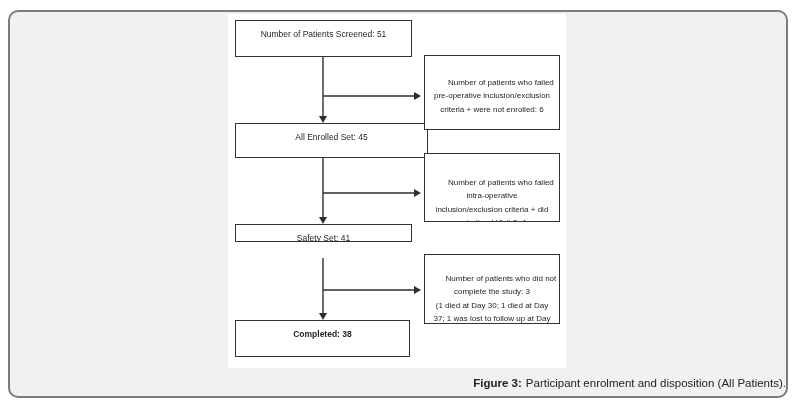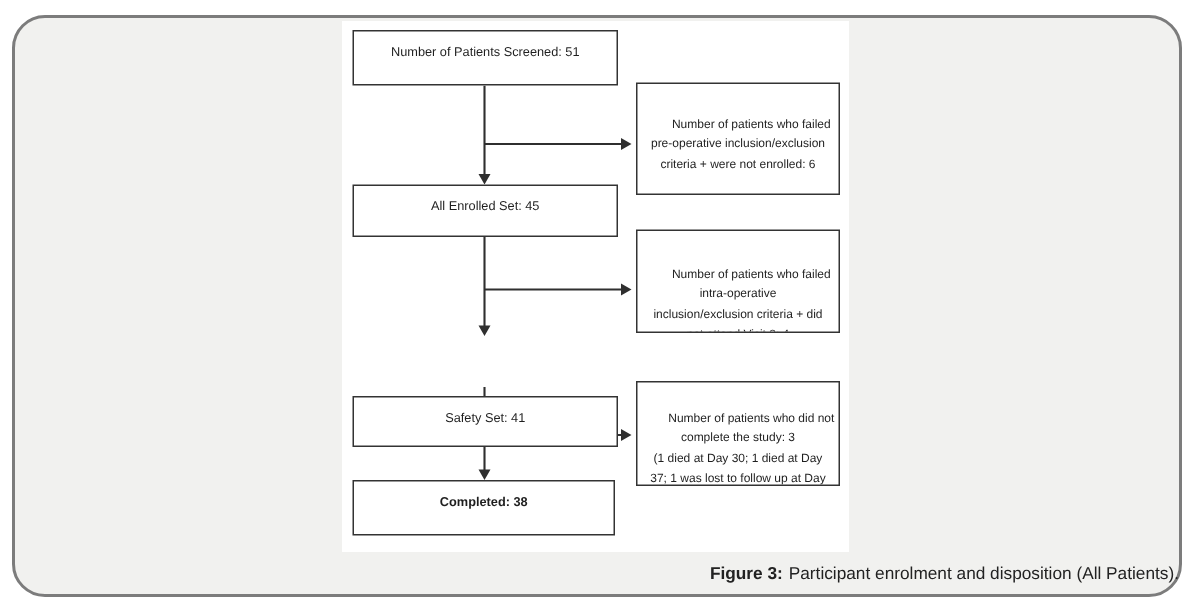--- a/index.html
+++ b/index.html
@@ -10,21 +10,21 @@
     background: #ffffff;
     font-family: "Liberation Sans", sans-serif;
     overflow: hidden;
   }
   .frame {
     position: absolute;
     left: 8px; top: 10px;
     width: 780px; height: 388px;
     box-sizing: border-box;
     border: 2px solid #7c7c7c;
-    border-radius: 22px;
+    border-radius: 10px;
     background: #f1f1ef;
   }
   .panel {
     position: absolute;
     left: 218px; top: 2px;
     width: 338px; height: 354px;
     background: #ffffff;
   }
   .arrows { position: absolute; left: 0; top: 0; }
   .fbox {
@@ -32,22 +32,22 @@
     box-sizing: border-box;
     background: #ffffff;
     border: 1.5px solid #333333;
     color: #1f1f1f;
     text-align: center;
     overflow: hidden;
   }
   .mbox { font-size: 8.5px; line-height: 12px; padding-top: 7px; }
   .sbox { font-size: 8px; line-height: 13.5px; white-space: pre; }
   .mb1 { left: 7px;   top: 6px;   width: 177px; height: 37px; }
-  .mb2 { left: 7px;   top: 109px; width: 177px; height: 35px; }
-  .mb3 { left: 7px;   top: 210px; width: 177px; height: 34px; margin-top: 40px; }
+  .mb2 { left: 7px;   top: 109px; width: 193px; height: 35px; }
+  .mb3 { left: 7px;   top: 210px; width: 177px; height: 18px; }
   .mb4 { left: 7px;   top: 306px; width: 175px; height: 37px; font-weight: bold; }
   .sb1 { left: 196px; top: 41px;  width: 136px; height: 75px; padding-top: 6px; }
   .sb2 { left: 196px; top: 139px; width: 136px; height: 69px; padding-top: 8px; }
   .sb3 { left: 196px; top: 240px; width: 136px; height: 70px; padding-top: 3px; }
   .caption {
     position: absolute;
     left: 0; right: 0; top: 363px;
     text-align: right;
     font-size: 11.5px;
     line-height: 16px;

